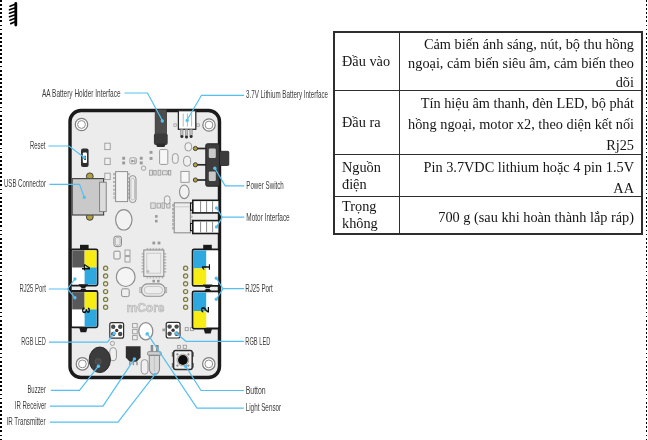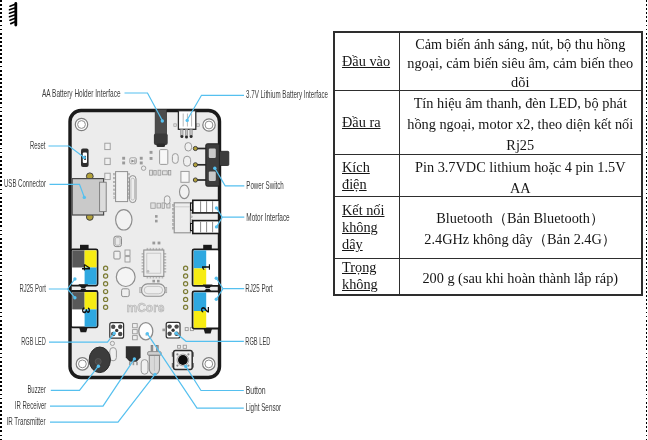--- a/index.html
+++ b/index.html
@@ -5,22 +5,22 @@
   html,body{margin:0;padding:0;}
   #page{position:relative;width:648px;height:440px;background:#fff;overflow:hidden;
         font-family:"Liberation Sans",sans-serif;}
   #edgeL,#edgeR{position:absolute;top:0;bottom:0;width:1.7px;
     background:repeating-linear-gradient(to bottom,#000 0 1.8px,transparent 1.8px 4.1px);}
   #edgeL{left:0;} #edgeR{left:645.5px;}
   table.spec{position:absolute;left:333px;top:31px;border-collapse:collapse;
     font-family:"Liberation Serif",serif;font-size:14.3px;color:#151515;}
   table.spec{border:2px solid #2e2e2e;}
   table.spec td{border:1px solid #2e2e2e;vertical-align:middle;box-sizing:border-box;}
-  td.c1{width:65px;line-height:17px;padding:0 2px 0 7px;text-decoration:underline;}
-  td.c2{width:243px;line-height:20px;padding:0 7px 0 7px;text-align:center;}
+  td.c1{width:65px;line-height:17px;padding:0 2px 0 7px;}
+  td.c2{width:243px;line-height:20px;padding:0 7px 0 7px;text-align:right;}
   .sh{transform:translateY(1.6px)}
   .lh19{line-height:19px!important}.lh21{line-height:21px!important}.lh205{line-height:20.5px!important}.lh208{line-height:20.8px!important}
 </style>
 </head>
 <body>
 <div id="page">
 
   <div id="edgeL"></div>
 
   <div id="edgeR"></div>
@@ -477,34 +477,27 @@
     </tr>
     <tr>
 
       <td class="c1" style="height:63px">Đầu ra</td>
       <td class="c2 lh21">
             <div class="sh">Tín hiệu âm thanh, đèn LED, bộ phát hồng ngoại, motor x2, theo diện kết nối Rj25</div>
           </td>
     </tr>
     <tr>
 
-      <td class="c1" style="height:42px">Kích điện</td>
+      <td class="c1" style="height:42px">Nguồn điện</td>
       <td class="c2 lh205">
             <div class="sh">Pin 3.7VDC lithium hoặc 4 pin 1.5V AA</div>
           </td>
     </tr>
     <tr>
 
-      <td class="c1" style="height:61.5px">Kết nối không dây</td>
-      <td class="c2 lh208">
-            <div class="sh">Bluetooth（Bản Bluetooth）<br>2.4GHz không dây（Bản 2.4G）</div>
-          </td>
-    </tr>
-    <tr>
-
       <td class="c1" style="height:37px">Trọng không</td>
       <td class="c2">
-            <div class="sh">200 g (sau khi hoàn thành lắp ráp)</div>
+            <div class="sh">700 g (sau khi hoàn thành lắp ráp)</div>
           </td>
     </tr>
   </tbody>
     </table>
 </div>
 
 </body></html>

